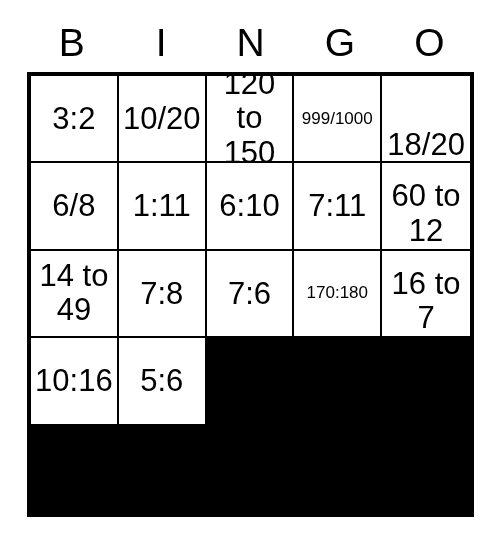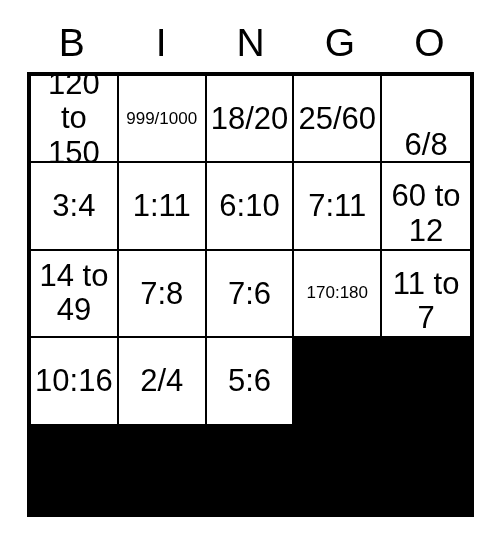--- a/index.html
+++ b/index.html
@@ -96,37 +96,37 @@
     <div class="header-cell">B</div>
     <div class="header-cell">I</div>
     <div class="header-cell">N</div>
     <div class="header-cell">G</div>
     <div class="header-cell">O</div>
   </div>
 
   <div class="grid" id="bingo-grid">
 
     <div class="cell">
+        <span class="cell-text">3:2</span>
+      </div>
+    <div class="cell">
+        <span class="cell-text">10/20</span>
+      </div>
+    <div class="cell">
         <span class="cell-text wrap">120 to 150</span>
       </div>
     <div class="cell">
         <span class="cell-text small">999/1000</span>
       </div>
 
     <div class="cell">
         <span class="cell-text">18/20</span>
       </div>
     <div class="cell">
-        <span class="cell-text">25/60</span>
-      </div>
-    <div class="cell">
         <span class="cell-text">6/8</span>
-      </div>
-    <div class="cell">
-        <span class="cell-text">3:4</span>
       </div>
     <div class="cell">
         <span class="cell-text">1:11</span>
       </div>
 
     <div class="cell">
         <span class="cell-text">6:10</span>
       </div>
     <div class="cell">
         <span class="cell-text">7:11</span>
@@ -142,25 +142,22 @@
         <span class="cell-text">7:8</span>
       </div>
     <div class="cell">
         <span class="cell-text">7:6</span>
       </div>
 
     <div class="cell">
         <span class="cell-text small">170:180</span>
       </div>
     <div class="cell">
-        <span class="cell-text wrap">11 to 7</span>
+        <span class="cell-text wrap">16 to 7</span>
       </div>
     <div class="cell">
         <span class="cell-text">10:16</span>
-      </div>
-    <div class="cell">
-        <span class="cell-text">2/4</span>
       </div>
     <div class="cell">
         <span class="cell-text">5:6</span>
       </div>
   </div>
 </div>
 
 </body></html>

